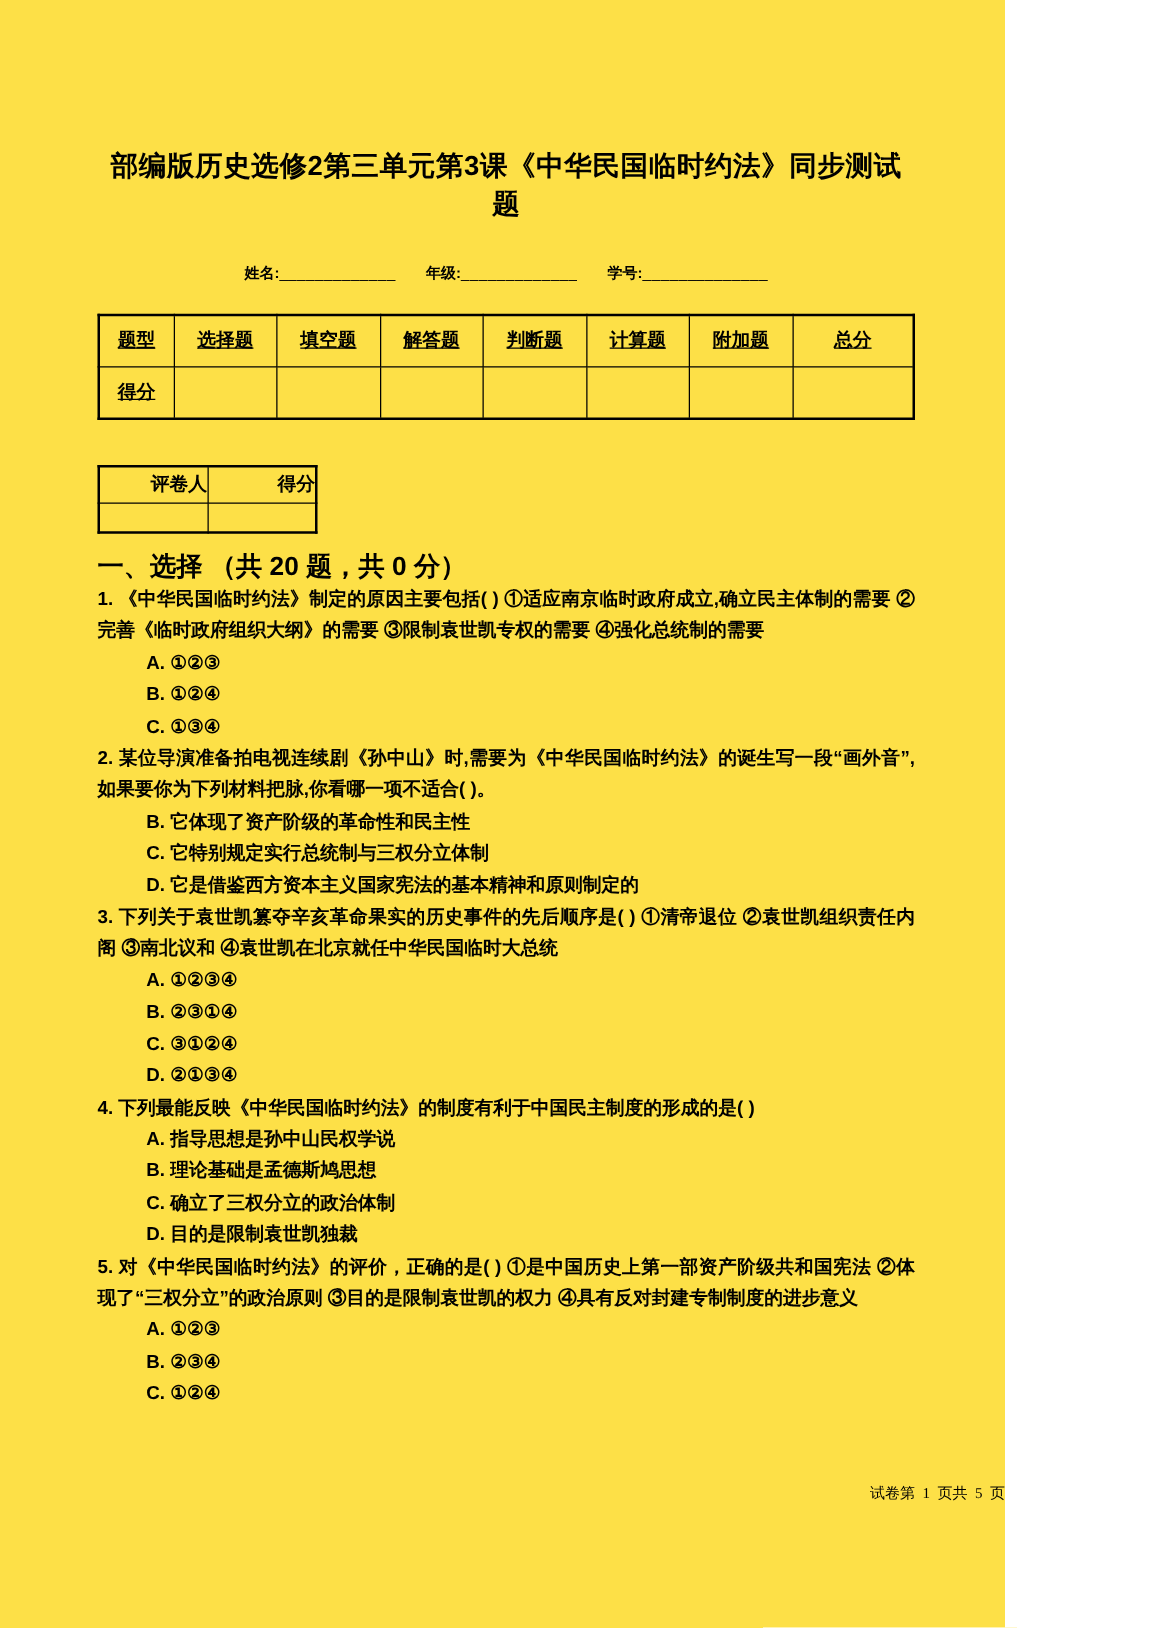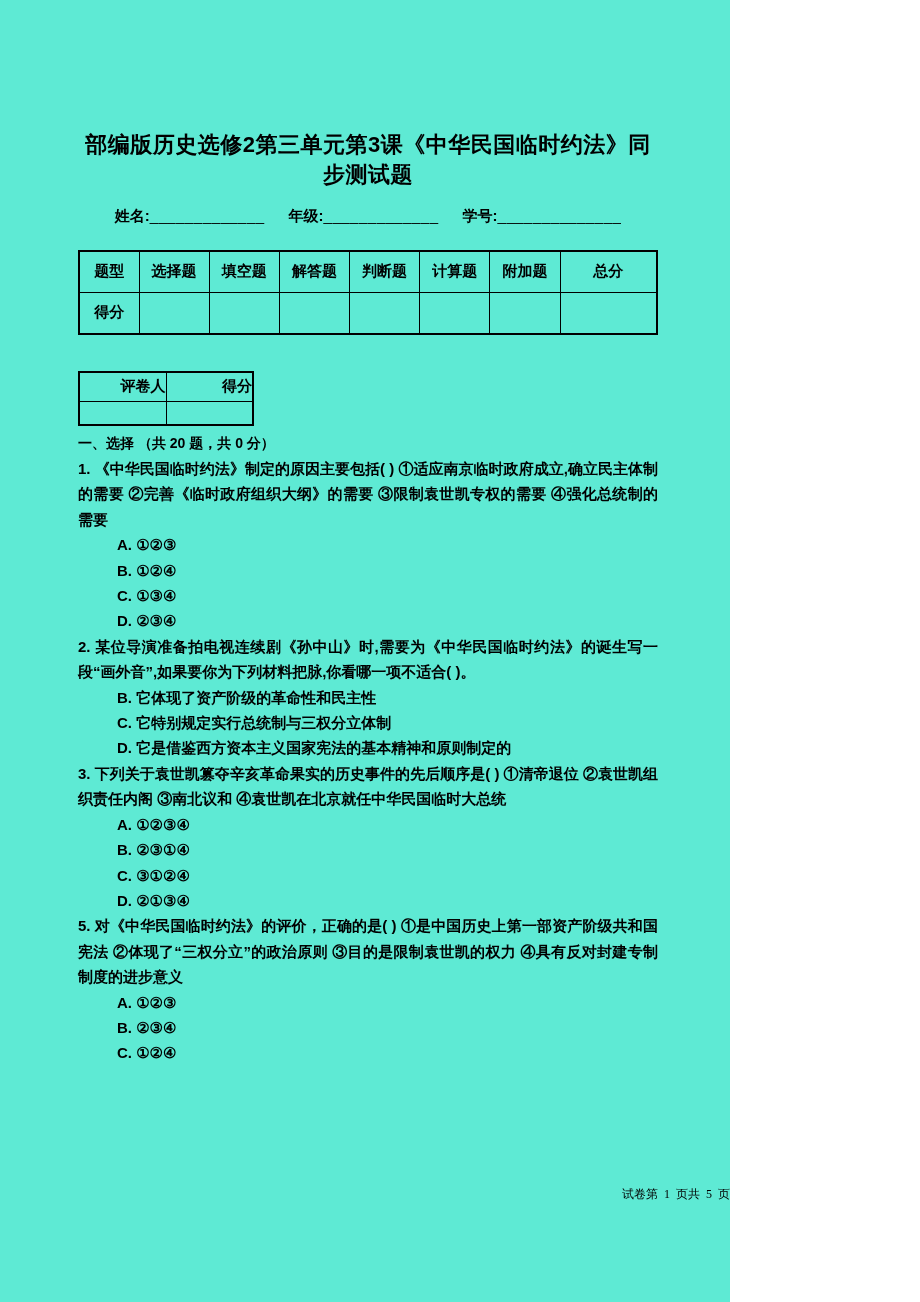--- a/index.html
+++ b/index.html
@@ -1,57 +1,58 @@
 <!DOCTYPE html>
 <html><head>
 <meta charset="utf-8">
 <style>
   * { margin: 0; padding: 0; box-sizing: border-box; }
   html, body { background: #ffffff; }
   .page {
     position: relative;
-    width: 730px;
+    width: 804px;
     height: 1302px;
-    background: #5eead4;
+    background: #fde047;
     color: #000000;
     font-family: "Liberation Sans", sans-serif;
-    padding: 16px 72px 0 78px;
+    padding: 4px 72px 0 78px;
     overflow: hidden;
   }
   .title {
     padding-top: 114px;
     font-size: 22px;
     line-height: 30px;
     font-weight: 700;
     text-align: center;
     letter-spacing: 0.5px;
   }
   .student-line {
-    margin-top: 17px;
+    margin-top: 32px;
     text-align: center;
-    font-size: 15px;
+    font-size: 12px;
     font-weight: 600;
     white-space: pre;
   }
   .student-line .field { margin: 0 12px; }
   .student-line .blank { font-weight: 400; letter-spacing: 0.5px; }
 
   table.score-table {
     width: 100%;
     margin-top: 24px;
     border-collapse: collapse;
     table-layout: fixed;
     border: 2.5px solid #000;
     font-size: 15px;
     font-weight: 600;
   }
   table.score-table td {
     border: 1.5px solid #000;
     text-align: center;
     vertical-align: middle;
+    text-decoration: underline;
   }
   table.score-table tr.hdr td { height: 41px; }
   table.score-table tr.val td { height: 42px; }
 
   table.grader-table {
     margin-top: 36px;
     border-collapse: collapse;
     table-layout: fixed;
     width: 174px;
     border: 2.5px solid #000;
@@ -60,22 +61,22 @@
   }
   table.grader-table td {
     border: 1.5px solid #000;
     text-align: right;
     vertical-align: middle;
   }
   table.grader-table tr.hdr td { height: 29px; }
   table.grader-table tr.val td { height: 24px; }
 
   .section-heading {
-    margin-top: 4px;
-    font-size: 14px;
+    margin-top: 14px;
+    font-size: 21px;
     line-height: 26px;
     font-weight: 700;
   }
   .questions {
     font-size: 15px;
     line-height: 25.4px;
     font-weight: 600;
   }
   .q-text { text-align: justify; }
   .option { padding-left: 39px; }
@@ -155,38 +156,44 @@
 
   <div class="section-heading">一、选择 （共 20 题，共 0 分）</div>
 
   <div class="questions">
 
     <div class="question">
       <p class="q-text">1. 《中华民国临时约法》制定的原因主要包括( ) ①适应南京临时政府成立,确立民主体制的需要 ②完善《临时政府组织大纲》的需要 ③限制袁世凯专权的需要 ④强化总统制的需要</p>
       <div class="option">A. ①②③</div>
       <div class="option">B. ①②④</div>
       <div class="option">C. ①③④</div>
-      <div class="option">D. ②③④</div>
     </div>
 
     <div class="question">
       <p class="q-text">2. 某位导演准备拍电视连续剧《孙中山》时,需要为《中华民国临时约法》的诞生写一段“画外音”,如果要你为下列材料把脉,你看哪一项不适合( )。</p>
       <div class="option">B. 它体现了资产阶级的革命性和民主性</div>
       <div class="option">C. 它特别规定实行总统制与三权分立体制</div>
       <div class="option">D. 它是借鉴西方资本主义国家宪法的基本精神和原则制定的</div>
     </div>
 
     <div class="question">
       <p class="q-text">3. 下列关于袁世凯篡夺辛亥革命果实的历史事件的先后顺序是( ) ①清帝退位 ②袁世凯组织责任内阁 ③南北议和 ④袁世凯在北京就任中华民国临时大总统</p>
       <div class="option">A. ①②③④</div>
       <div class="option">B. ②③①④</div>
       <div class="option">C. ③①②④</div>
       <div class="option">D. ②①③④</div>
     </div>
 
+    <div class="question">
+      <p class="q-text">4. 下列最能反映《中华民国临时约法》的制度有利于中国民主制度的形成的是( )</p>
+      <div class="option">A. 指导思想是孙中山民权学说</div>
+      <div class="option">B. 理论基础是孟德斯鸠思想</div>
+      <div class="option">C. 确立了三权分立的政治体制</div>
+      <div class="option">D. 目的是限制袁世凯独裁</div>
+    </div>
 
     <div class="question">
       <p class="q-text">5. 对《中华民国临时约法》的评价，正确的是( ) ①是中国历史上第一部资产阶级共和国宪法 ②体现了“三权分立”的政治原则 ③目的是限制袁世凯的权力 ④具有反对封建专制制度的进步意义</p>
       <div class="option">A. ①②③</div>
       <div class="option">B. ②③④</div>
       <div class="option">C. ①②④</div>
     </div>
 
   </div>
 

